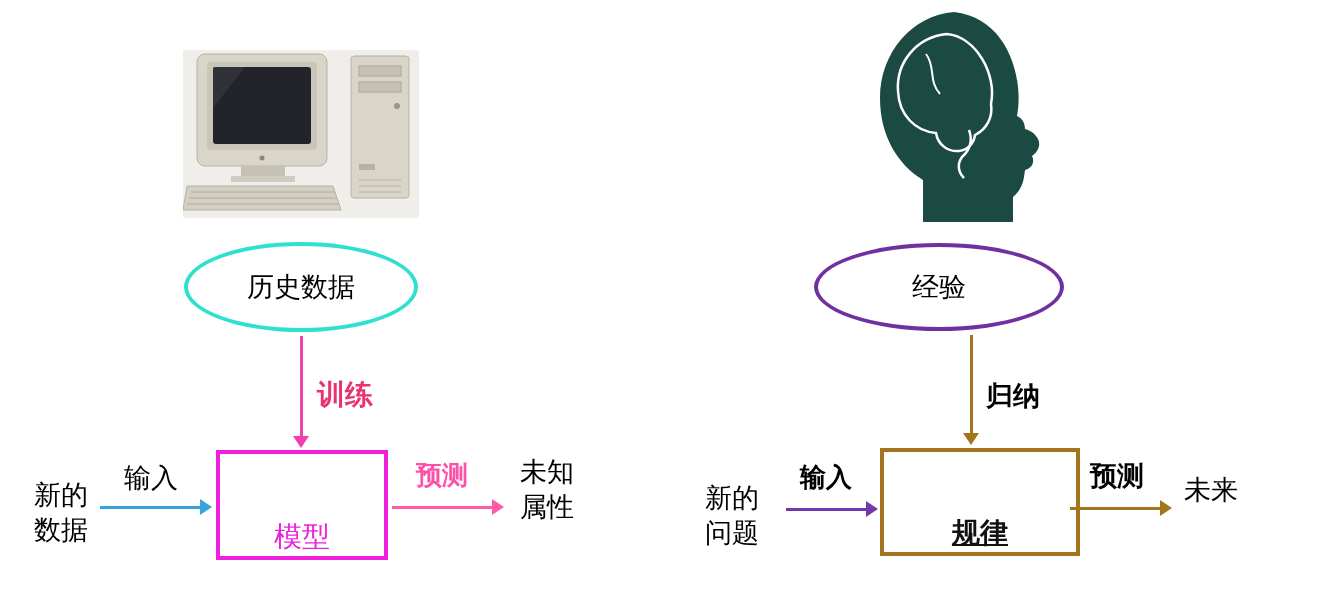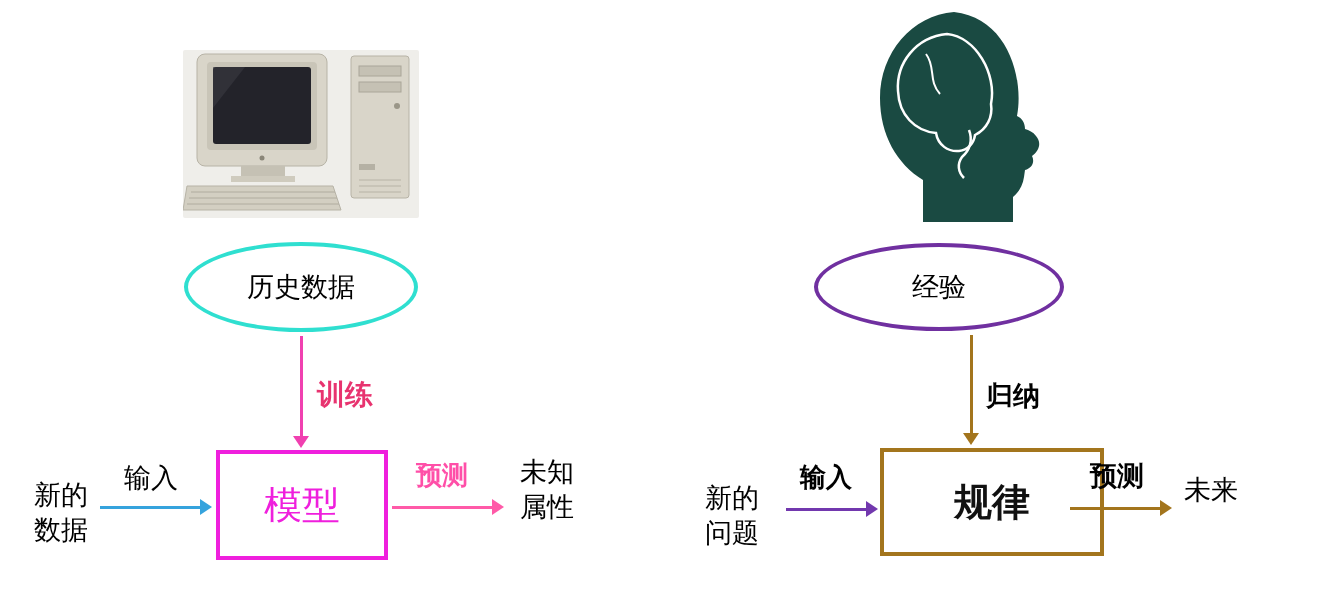--- a/index.html
+++ b/index.html
@@ -26,24 +26,24 @@
     background: #fff;
     font-size: 27px;
     color: #000;
   }
   .ellipse.cyan   { border: 4px solid #2fdfd0; }
   .ellipse.purple { border: 4px solid #7030a0; }
 
   .node-box {
     position: absolute;
     display: flex;
-    align-items: center;
+    align-items: flex-end;
     justify-content: center;
     background: #fff;
-    font-size: 38px;
+    font-size: 28px;
   }
   .node-box.magenta { border: 4px solid #ef1fdd; color: #ef1fdd; font-family: "DejaVu Sans","Liberation Sans",sans-serif; }
   .node-box.brown   { border: 4px solid #a3751d; color: #111; font-weight: bold; font-family: "DejaVu Sans","Liberation Sans",sans-serif; }
 
   .lbl { position: absolute; font-size: 27px; color: #000; white-space: nowrap; }
   .two-line { text-align: center; line-height: 35px; margin-top: 11px; }
   .two-line span { display: block; }
 
   .lbl-train   { color: #e8336f; font-weight: bold; font-size: 28px; }
   .lbl-predict-pink { color: #ff4fa8; font-weight: bold; font-size: 26px; }
@@ -156,21 +156,21 @@
     <div class="ellipse purple serif" style="left:814px; top:243px; width:250px; height:88px;text-align:center;">
       <span>经验</span>
     </div>
 
     <div class="v-arrow c-brown-v" style="left:963px; top:335px; height:110px;">
       <div class="shaft"></div>
       <div class="tip"></div>
     </div>
     <div class="lbl sans lbl-bold-black" style="left:986px; top:378px;">归纳</div>
 
-    <div class="node-box brown" style="left:880px; top:448px; width:224px; height:108px;">
+    <div class="node-box brown" style="left:880px; top:448px; width:200px; height:108px;text-decoration:underline;">
       <span>规律</span>
     </div>
 
     <div class="lbl serif two-line" style="left:696px; top:470px; width:72px;">
       <span>新的</span>
       <span>问题</span>
     </div>
     <div class="lbl sans lbl-bold-black" style="left:800px; top:460px; font-size:26px;">输入</div>
     <div class="h-arrow c-purple" style="left:786px; top:501px; width:92px;">
       <div class="shaft"></div>

